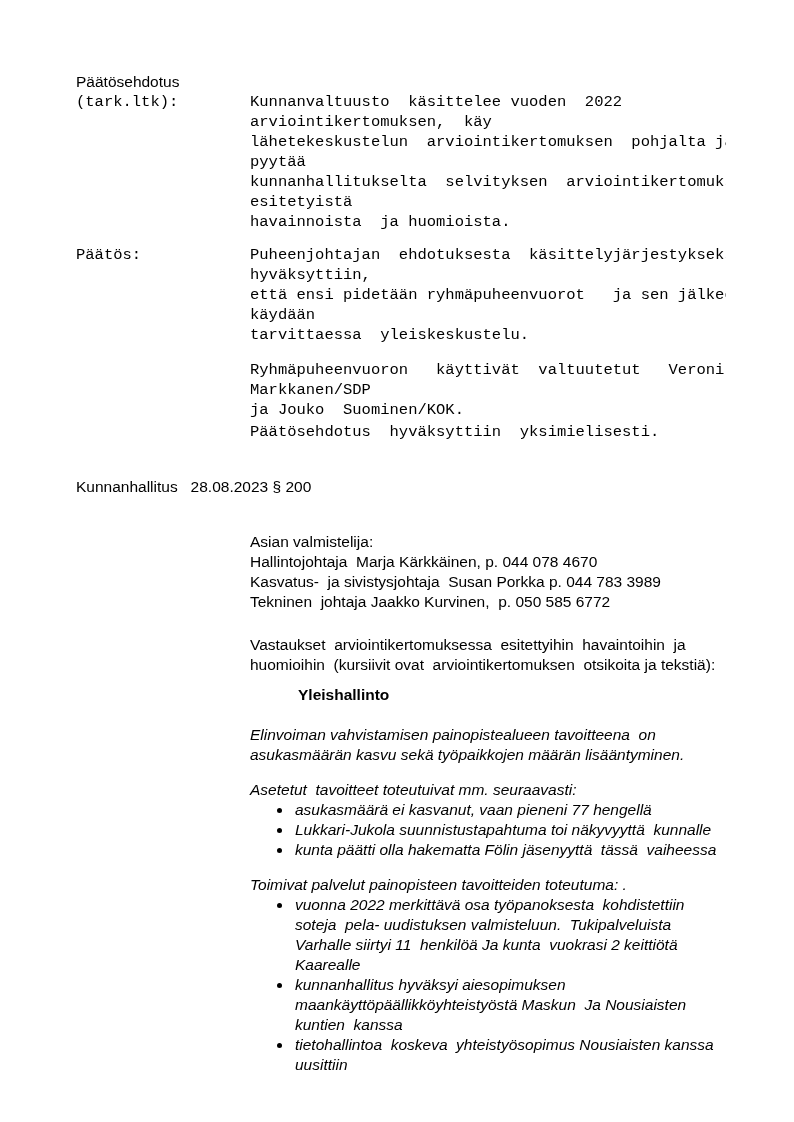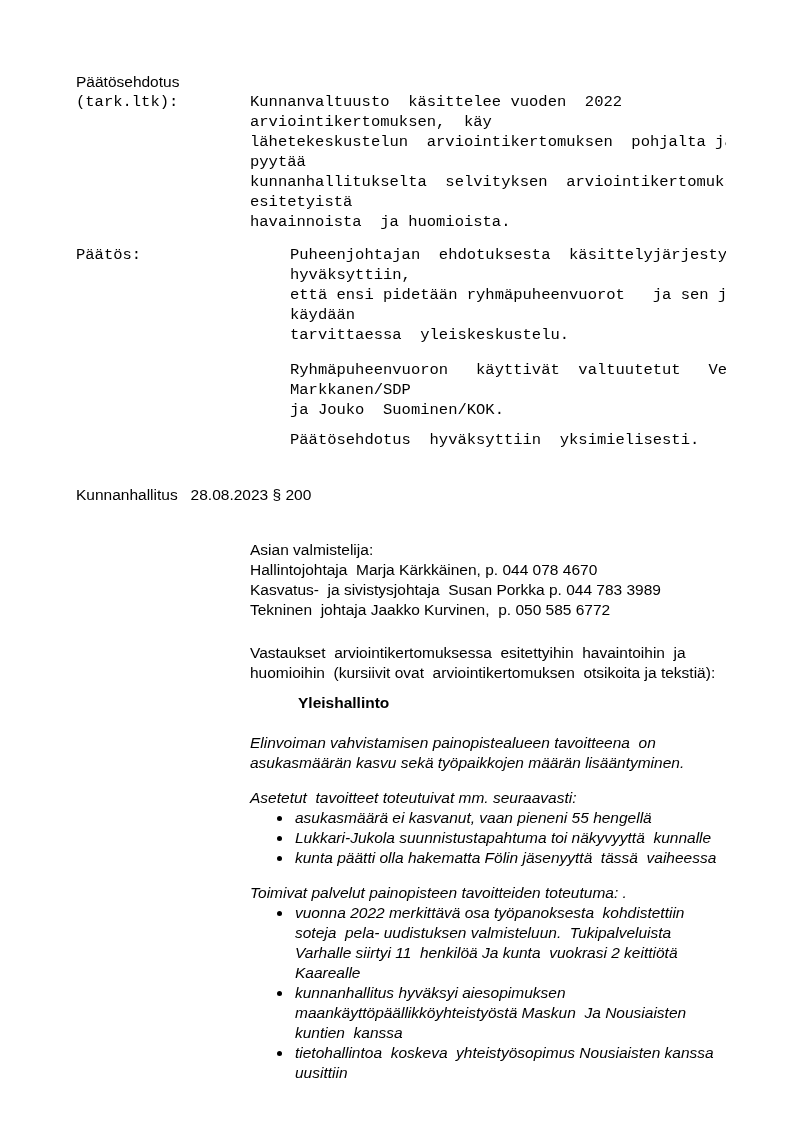--- a/index.html
+++ b/index.html
@@ -23,23 +23,23 @@
   .row { display: flex; align-items: flex-start; font-family: Liberation Mono, monospace; }
   .label-col {
     width: 174px;
     flex: 0 0 174px;
     white-space: pre-wrap;
   }
   .body-col { width: 540px; flex: 0 0 540px; }
   .para { white-space: pre-wrap; }
   .indented { margin-left: 174px; width: 540px; }
 
-  .gap-decision   { margin-top: 13px; gap: 40px; }
+  .gap-decision   { margin-top: 13px; }
   .pgap           { margin-top: 15px; }
-  .pgap-sm        { margin-top: 10px; }
+  .pgap-sm        { margin-top: 2px; }
   .gap-board      { margin-top: 35px; }
   .gap-preparers  { margin-top: 35px; }
   .gap-attachment { margin-top: 33px; }
   .gap-responses  { margin-top: 23px; }
   .gap-heading    { margin-top: 10px; margin-left: 48px; }
   .gap-italic1    { margin-top: 20px; }
   .gap-bullets2   { margin-top: 21px; }
 
   .doc-heading {
     font-weight: bold;
@@ -95,21 +95,21 @@
 huomioihin  (kursiivit ovat  arviointikertomuksen  otsikoita ja tekstiä):</div>
 
     <div class="para doc-heading gap-heading">Yleishallinto</div>
 
     <div class="para italic gap-italic1">Elinvoiman vahvistamisen painopistealueen tavoitteena  on
 asukasmäärän kasvu sekä työpaikkojen määrän lisääntyminen.</div>
 
     <div class="para italic pgap">Asetetut  tavoitteet toteutuivat mm. seuraavasti:</div>
 
     <ul class="bullet-list italic">
-      <li>asukasmäärä ei kasvanut, vaan pieneni 55 hengellä</li>
+      <li>asukasmäärä ei kasvanut, vaan pieneni 77 hengellä</li>
       <li>Lukkari-Jukola suunnistustapahtuma toi näkyvyyttä  kunnalle</li>
       <li>kunta päätti olla hakematta Fölin jäsenyyttä  tässä  vaiheessa</li>
     </ul>
 
     <div class="para italic pgap">Toimivat palvelut painopisteen tavoitteiden toteutuma: .</div>
 
     <ul class="bullet-list italic gap-bullets2">
       <li>vuonna 2022 merkittävä osa työpanoksesta  kohdistettiin
 soteja  pela- uudistuksen valmisteluun.  Tukipalveluista
 Varhalle siirtyi 11  henkilöä Ja kunta  vuokrasi 2 keittiötä

